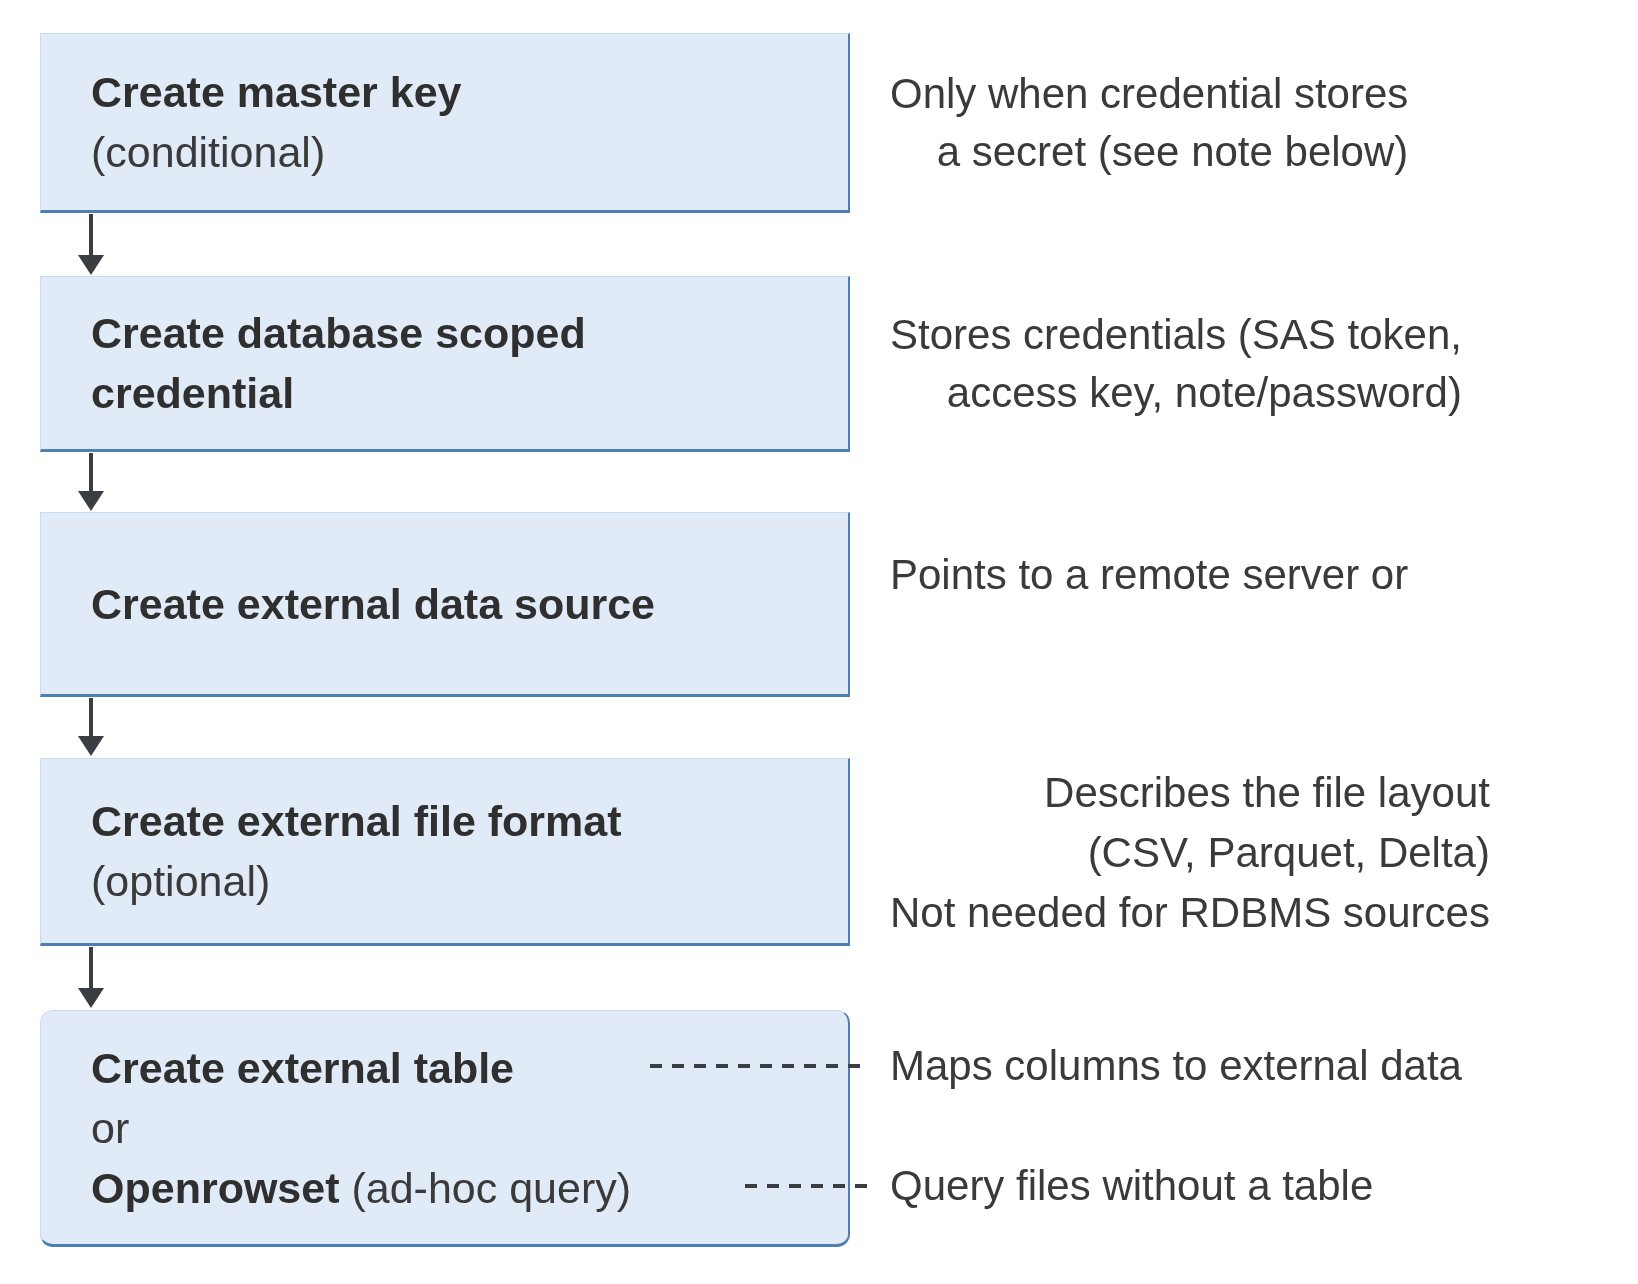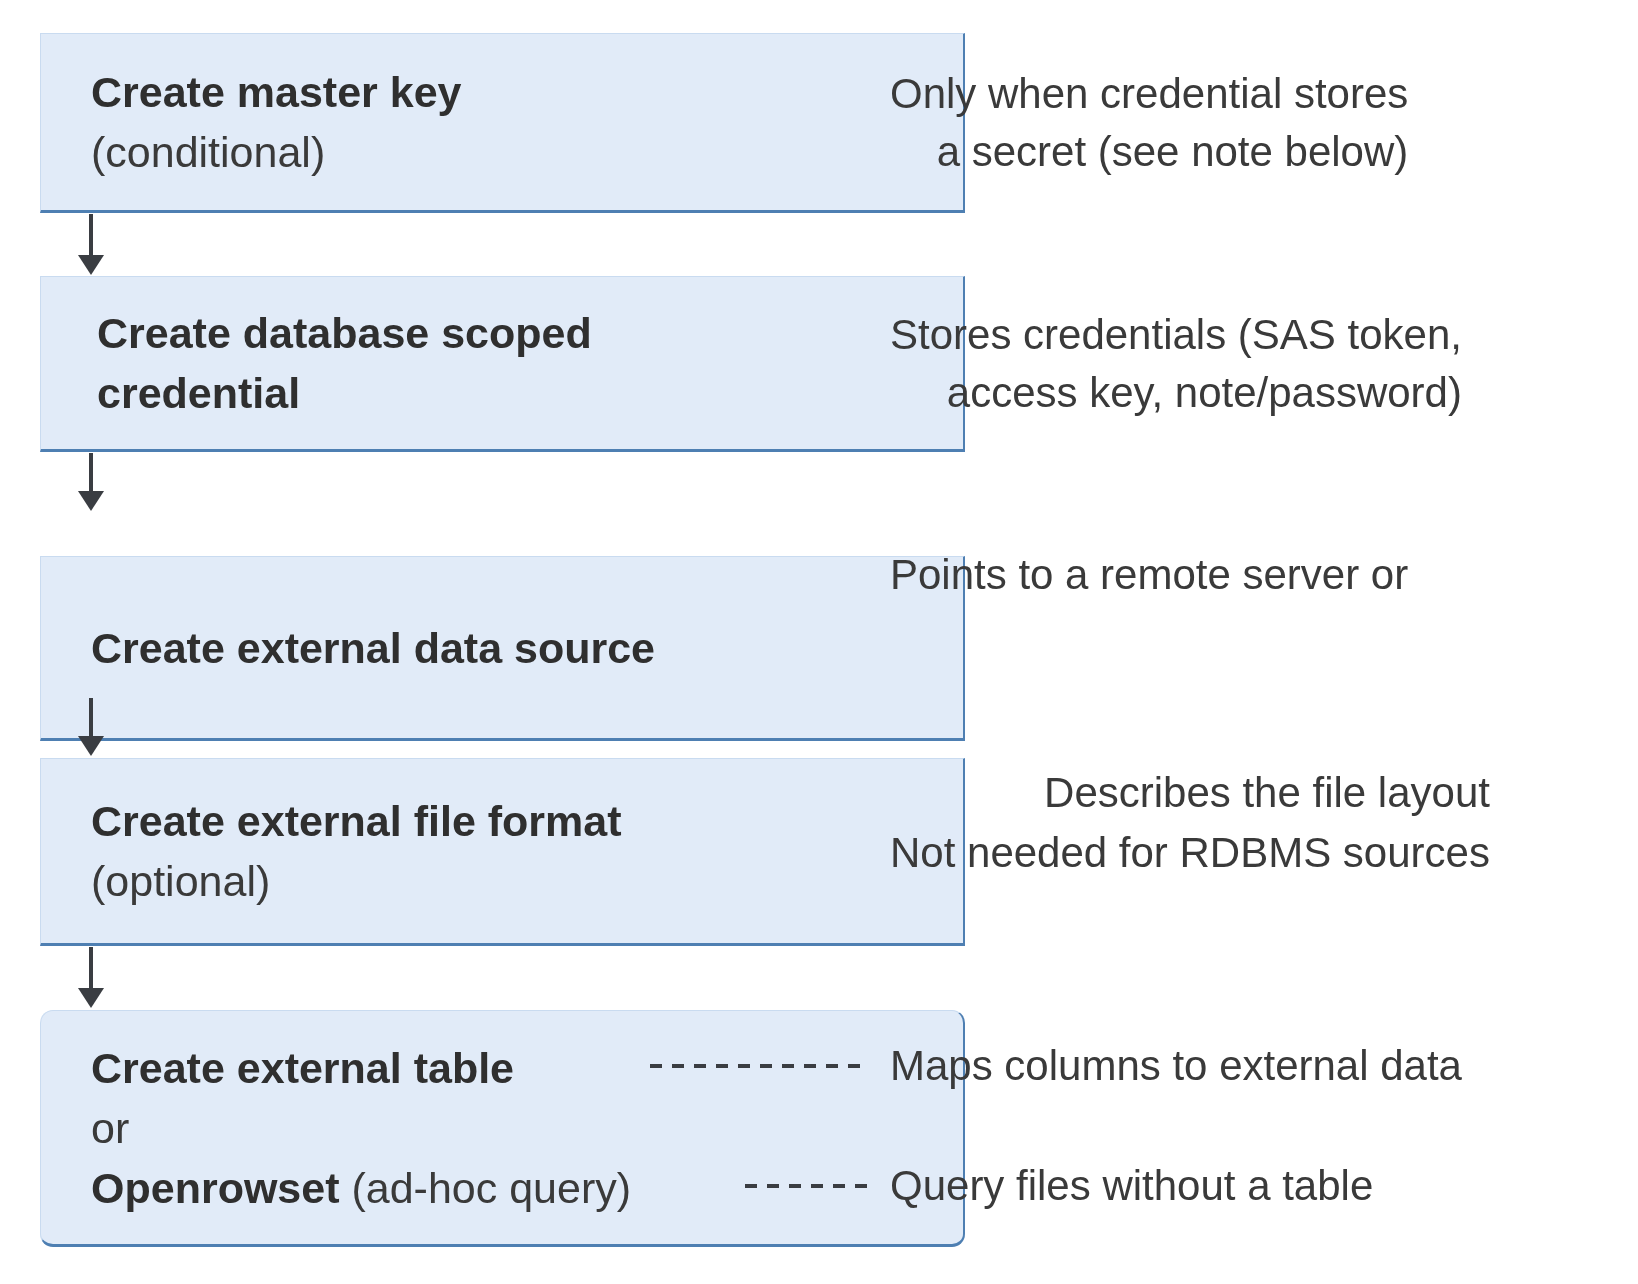--- a/index.html
+++ b/index.html
@@ -10,41 +10,41 @@
     background: #ffffff;
     font-family: "Liberation Sans", "DejaVu Sans", sans-serif;
     color: #383838;
     overflow: hidden;
   }
 
   
   .box {
     position: absolute;
     left: 40px;
-    width: 925px;
+    width: 810px;
     background: #e1ebf8;
     border-top: 1px solid #c9dbf0;
     border-left: 1px solid #c9dbf0;
     border-right: 2px solid #4e7fb2;
     border-bottom: 3px solid #4e7fb2;
     box-sizing: border-box;
     display: flex;
     flex-direction: column;
     justify-content: center;
   }
   .box .box-text {
     padding-left: 50px;
     font-size: 43px;
     line-height: 60px;
     color: #3a3a3a;
   }
   .b { font-weight: 700; color: #2f2f2f; }
   .box1 { top: 33px;   height: 180px; }
-  .box2 { top: 276px;  height: 176px; padding-left: 6px; }
-  .box3 { top: 512px;  height: 185px; margin-top: 44px; }
+  .box2 { top: 276px;  height: 176px; }
+  .box3 { top: 512px;  height: 185px; }
   .box4 { top: 758px;  height: 188px; }
   .box5 { top: 1010px; height: 237px; border-radius: 13px; }
   .box2 .box-text { max-width: 660px; }
 
   
   .arrow {
     position: absolute;
     left: 78px;
     width: 26px;
     display: flex;
@@ -161,20 +161,21 @@
     <div>Stores credentials (SAS token,</div>
     <div>access key, note/password)</div>
   </div>
 
   <div class="note note3">
     <div>Points to a remote server or</div>
   </div>
 
   <div class="note note4">
     <div>Describes the file layout</div>
+    <div>(CSV, Parquet, Delta)</div>
     <div>Not needed for RDBMS sources</div>
   </div>
 
   <div class="note note5">
     <div>Maps columns to external data</div>
   </div>
 
   <div class="note note6">
     <div>Query files without a table</div>
   </div>

